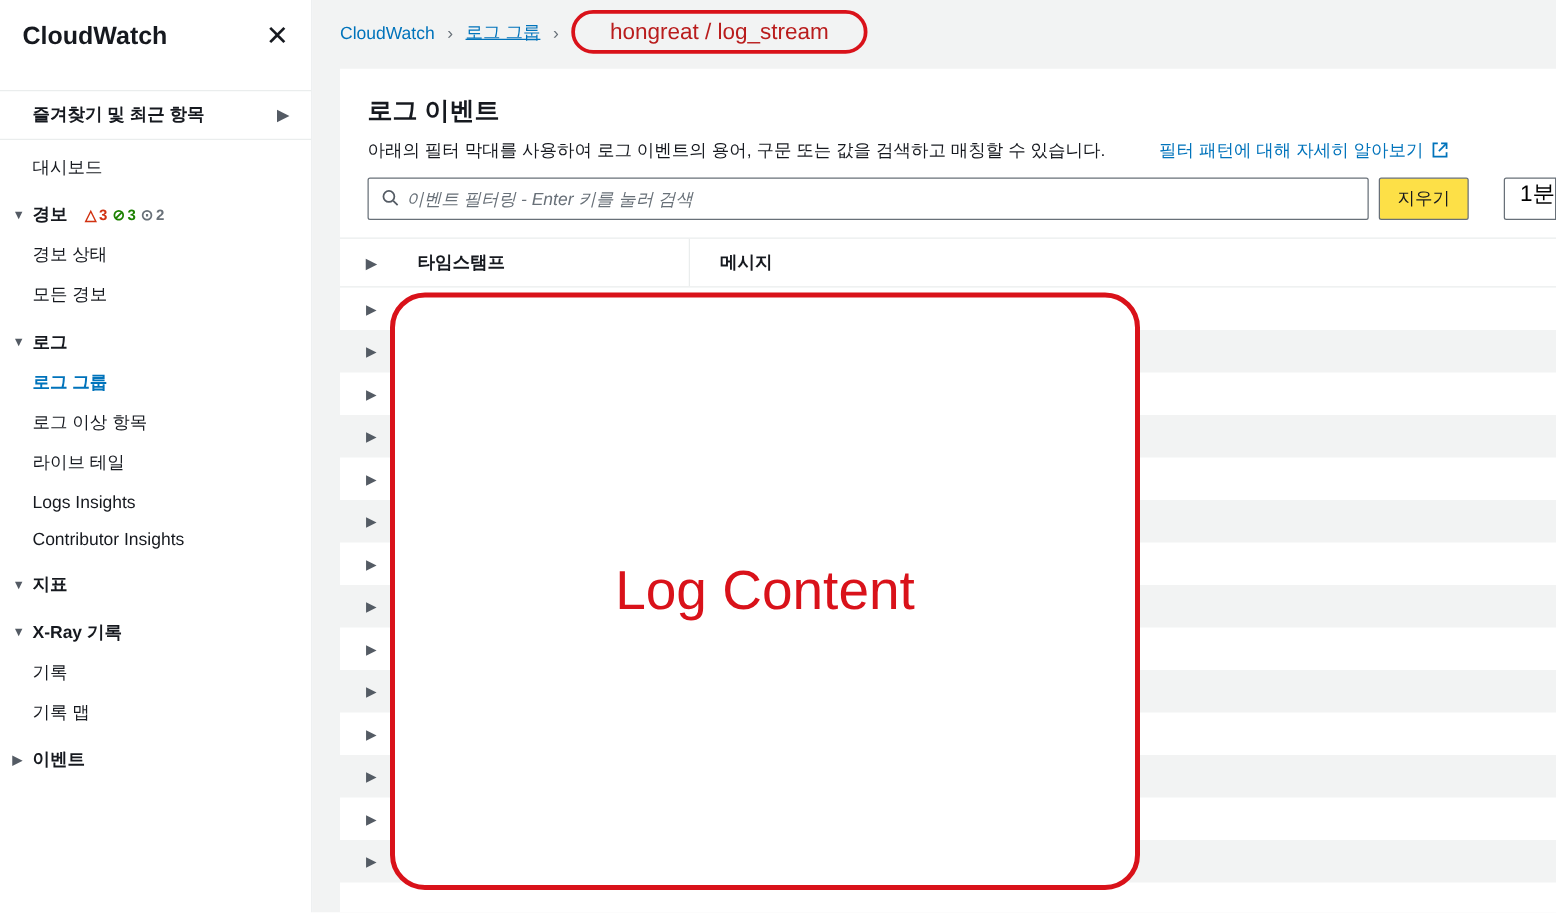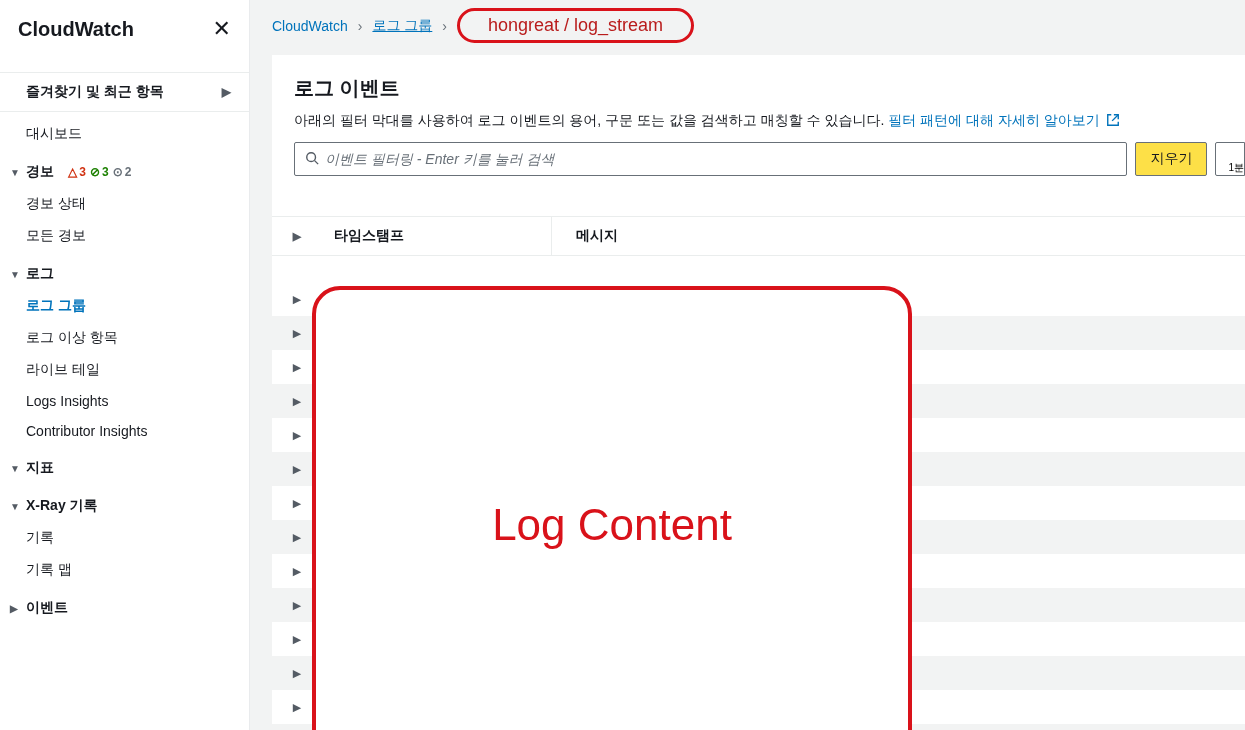--- a/index.html
+++ b/index.html
@@ -27,29 +27,29 @@
     
     .main { flex: 1; background: #f2f3f3; display: flex; flex-direction: column; overflow: hidden; }
     .breadcrumb-bar { padding: 8px 22px 12px 22px; display: flex; align-items: center; gap: 10px; font-size: 14px; }
     .breadcrumb-bar a { color: #0073bb; text-decoration: none; }
     .breadcrumb-bar a.underlined { text-decoration: underline; }
     .bc-sep { color: #687078; }
     .bc-highlight { border: 3px solid #d9121a; border-radius: 20px; padding: 4px 28px; color: #b91c1c; font-size: 18px; display: inline-flex; align-items: center; gap: 6px; }
     .content-card { background: #fff; margin: 0 0 0 22px; padding: 20px 0 0 0; flex: 1; display: flex; flex-direction: column; position: relative; overflow: hidden; }
     .card-title { font-size: 20px; font-weight: 700; padding: 0 22px 10px 0; color: #16191f; }
     .card-desc { font-size: 14px; color: #16191f; padding: 0 22px 12px 0; }
-    .card-desc a { color: #0073bb; text-decoration: none; }
+    .card-desc a { color: #0073bb; text-decoration: none; margin-left: 39px; }
     .ext-icon { display: inline-block; vertical-align: middle; margin-left: 2px; }
     .search-row { display: flex; gap: 8px; padding: 0 0 14px 0; align-items: stretch; }
     .search-wrap { flex: 1; border: 1px solid #687078; border-radius: 2px; display: flex; align-items: center; padding: 0 10px; height: 34px; background: #fff; justify-content: flex-end; }
     .search-wrap input { border: none; outline: none; flex: 1; font-size: 14px; color: #16191f; font-style: italic; }
     .search-wrap input::placeholder { color: #687078; font-style: italic; }
     .search-icon { color: #545b64; margin-right: 6px; font-size: 14px; }
     .btn-outline { border: 1px solid #687078; background: #fde047; padding: 0 14px; font-size: 14px; color: #16191f; border-radius: 2px; height: 34px; display: flex; align-items: center; cursor: pointer; }
-    .btn-cut { border: 1px solid #687078; border-left: 1px solid #687078; background: #fff; padding: 0 0 0 12px; font-size: 10px; height: 34px; display: flex; align-items: flex-end; border-radius: 2px 0 0 2px; }
+    .btn-cut { border: 1px solid #687078; border-left: 1px solid #687078; background: #fff; padding: 0 0 0 12px; font-size: 18px; height: 34px; display: flex; align-items: flex-start; border-radius: 2px 0 0 2px; margin-left: 20px; }
     .content-card > * { padding-left: 0; }
     .content-card .card-title, .content-card .card-desc, .content-card .search-row { padding-left: 0; }
     .content-card { padding-left: 0; }
     .content-card { padding-left: 0; }
     
     .content-card .card-title { padding-left: 0; }
     
     .table-head { display: flex; border-top: 1px solid #eaeded; border-bottom: 1px solid #eaeded; font-size: 14px; font-weight: 700; color: #16191f; }
     .th-expand { width: 50px; display: flex; align-items: center; justify-content: center; padding: 10px 0; }
     .th-ts { width: 230px; padding: 10px 0 10px 12px; border-right: 1px solid #eaeded; }
@@ -71,21 +71,21 @@
     .content-card > .table-head,
     .content-card > .rows { margin-left: 0; }
     .content-card { padding-left: 0; }
     .content-card { padding-left: 0; }
     
     .content-card .card-title, .content-card .card-desc, .content-card .search-row { padding-left: 0; }
     
     .content-card { padding-left: 0; }
     
     .content-card .card-title { padding: 0 0 10px 0; }
-    .content-card { padding: 20px 0 0 0; gap: 26px; }
+    .content-card { padding: 20px 0 0 0; }
     
     .content-card .card-title,
     .content-card .card-desc,
     .content-card .search-row { padding-left: 0; }
     
     .content-card > .indent { padding-left: 22px; padding-right: 0; }
   </style>
 </head>
 <body>
 

